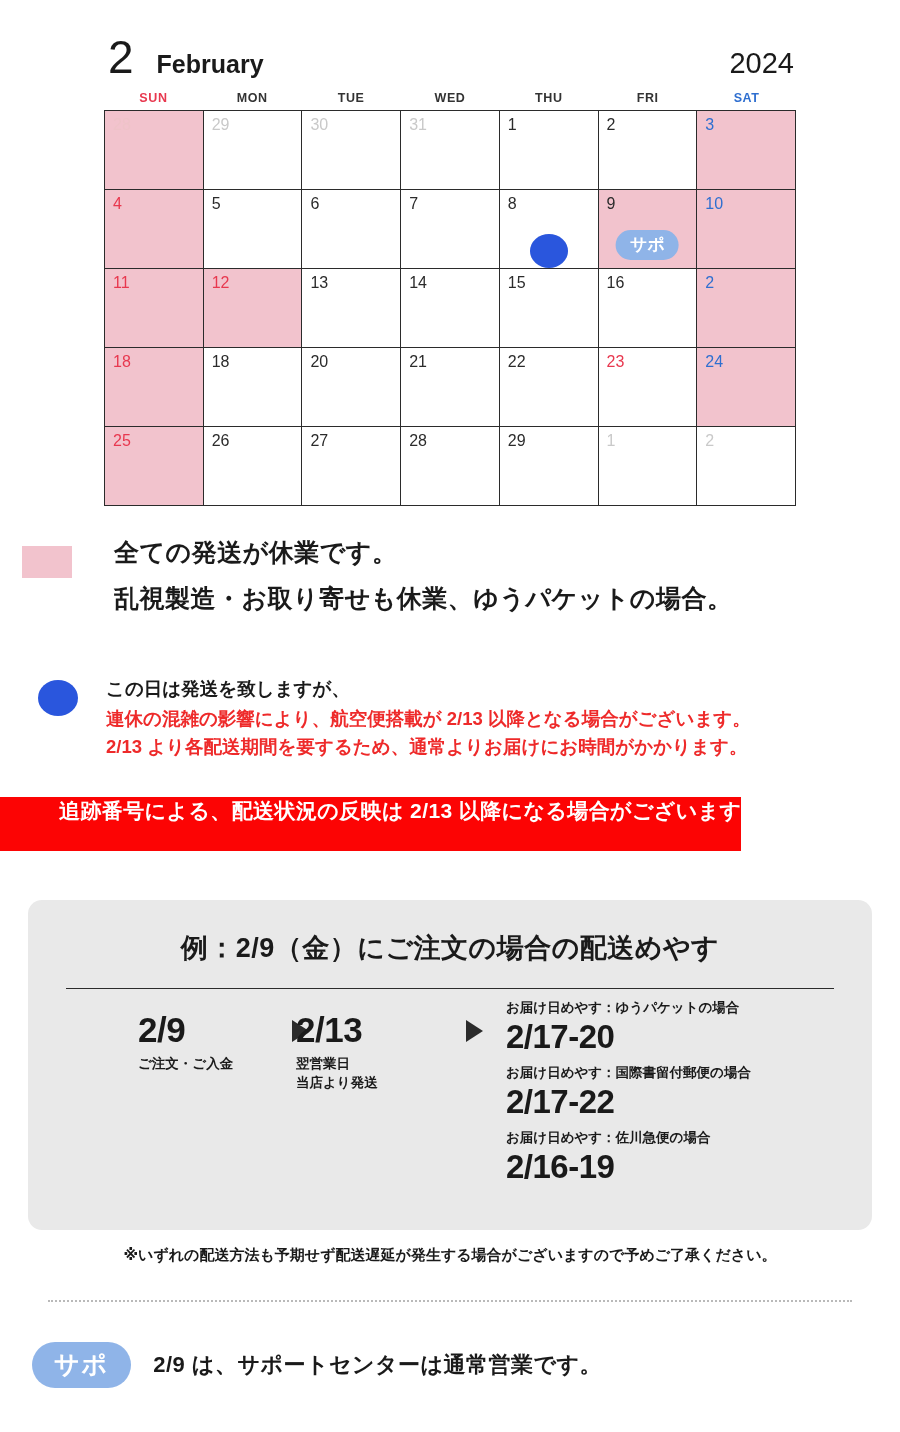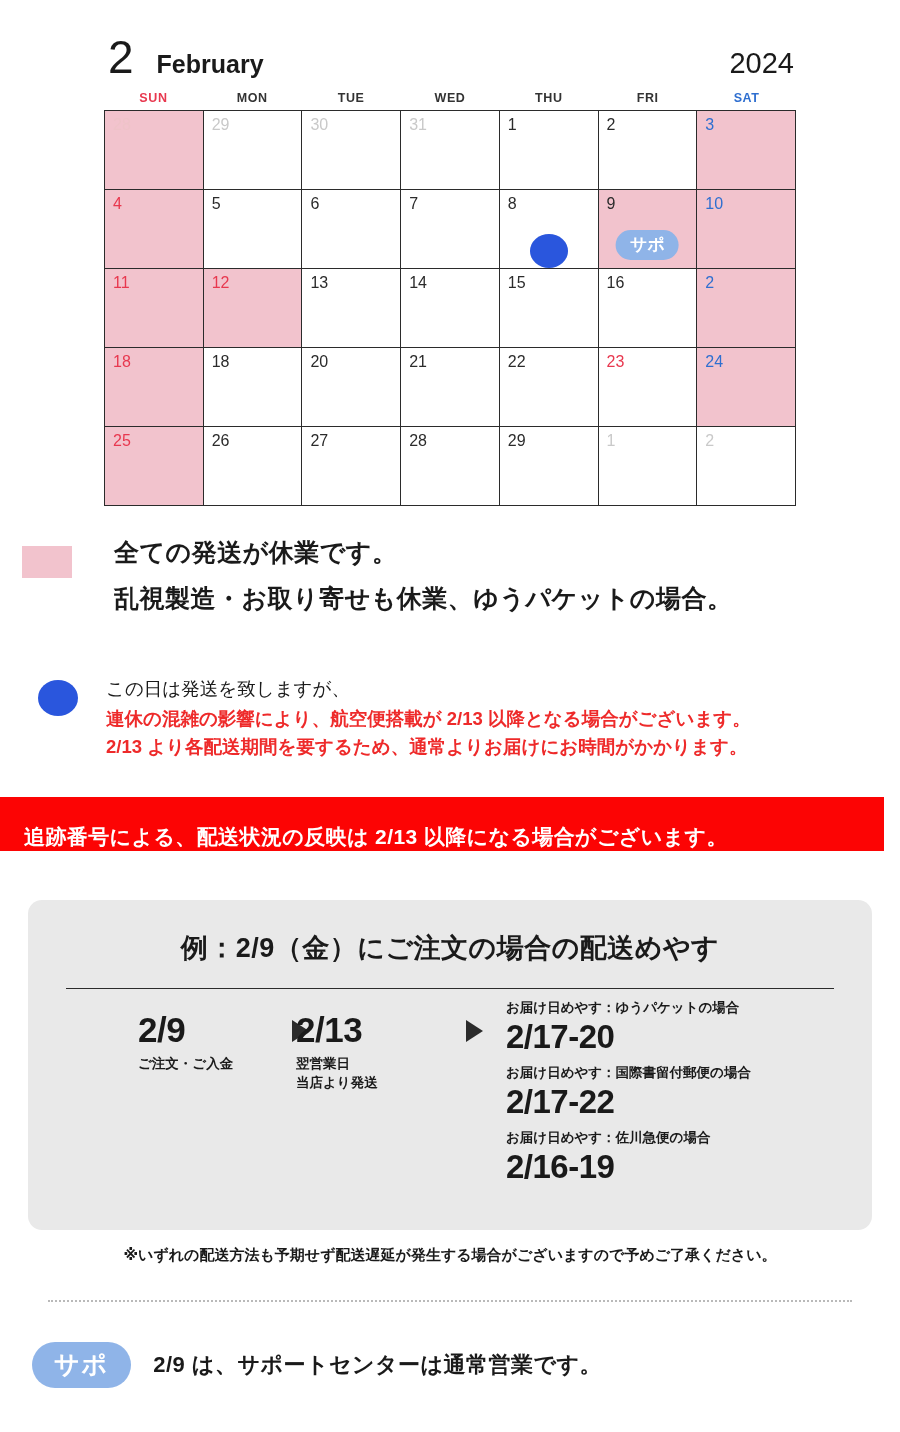--- a/index.html
+++ b/index.html
@@ -136,41 +136,42 @@
   }
 
   .legend-2 { position: absolute; left: 22px; top: 676px; width: 860px; }
   .swatch-blue {
     position: absolute; left: 16px; top: 4px;
     width: 40px; height: 36px; border-radius: 50%;
     background: #2a56dd;
   }
   .legend-2 .b1 {
     position: absolute; left: 84px; top: 0px;
-    font-size: 18.5px; font-weight: 400; color: #1a1a1a;
+    font-size: 18.5px; font-weight: 700; color: #1a1a1a;
   }
   .legend-2 .b2 {
     position: absolute; left: 84px; top: 30px;
     font-size: 18.5px; font-weight: 700; color: #ee2a2a;
     white-space: nowrap;
   }
   .legend-2 .b3 {
     position: absolute; left: 84px; top: 58px;
     font-size: 18.5px; font-weight: 700; color: #ee2a2a;
     white-space: nowrap;
   }
 
   
   .red-banner {
     position: absolute;
     left: 0; top: 797px;
-    width: 884px; height: 54px;
+    width: 741px; height: 54px;
     background: #fc0404;
     display: flex;
-    align-items: flex-end;
+    align-items: flex-start;
+    padding-left: 35px;
   }
   .red-banner span {
     color: #ffffff;
     font-size: 21px;
     font-weight: 700;
     letter-spacing: 0.4px;
     padding-left: 24px;
     white-space: nowrap;
   }
 

